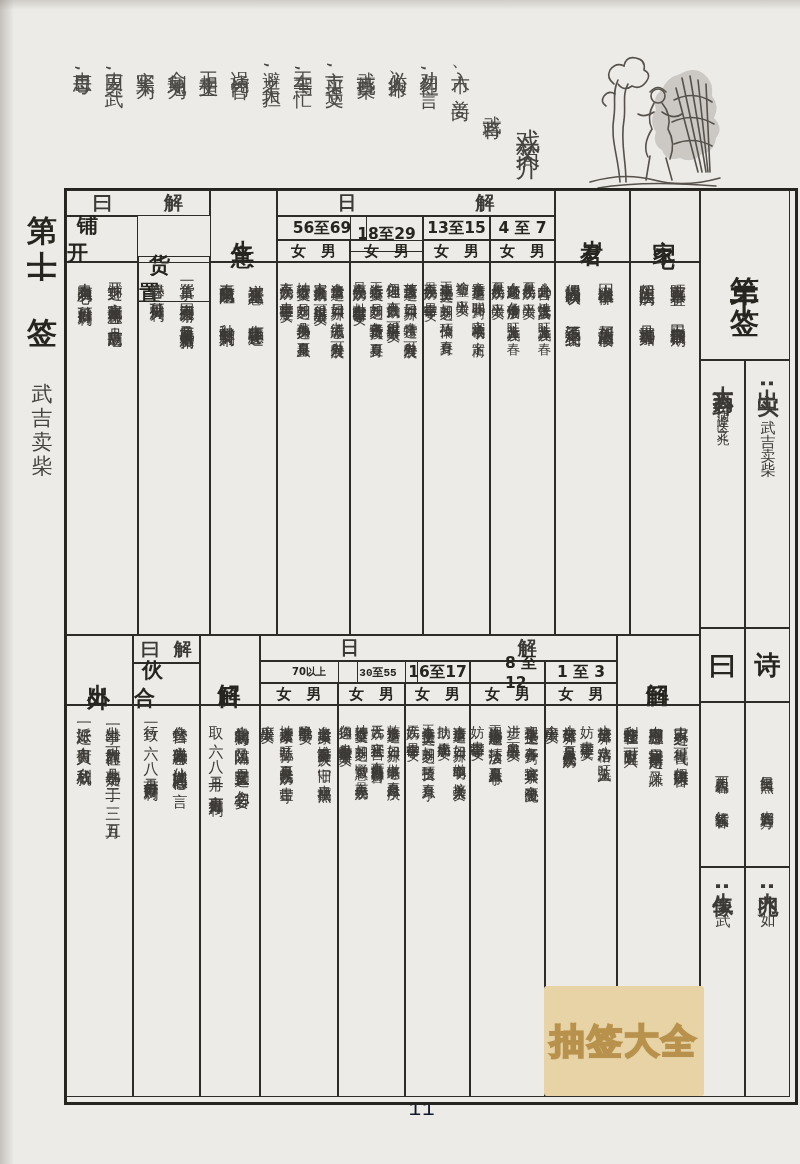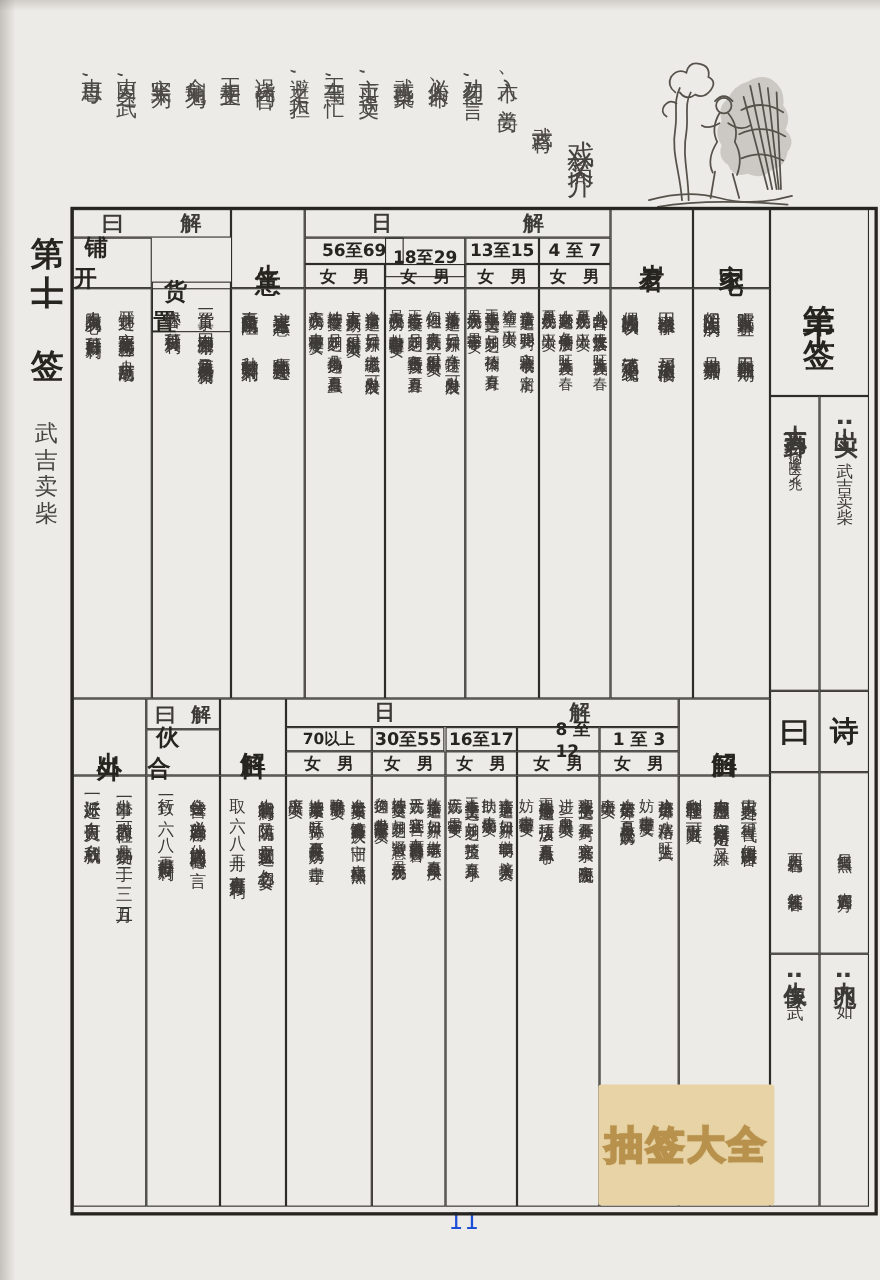--- a/index.html
+++ b/index.html
@@ -16,21 +16,21 @@
   .flexc{display:flex;align-items:center;justify-content:center;}
   .sa{display:flex;align-items:center;justify-content:space-around;}
   .b{font-weight:bold;color:#27251f;}
   .vs{writing-mode:vertical-rl;text-orientation:upright;}
   .outer{border:3px solid #26241f;z-index:1;}
   .c{z-index:2;background:transparent;}
   .hbig{font-weight:bold;}
   .wm{position:absolute;z-index:5;display:flex;align-items:center;justify-content:center;
       border-radius:3px;}
   .wm span{font-weight:bold;-webkit-text-stroke:2px #b8914c;text-shadow:0 0 2px #b8914c;}
-  .pgnum{position:absolute;text-align:center;font-size:21px;color:#1d4ed8;letter-spacing:1px;}
+  .pgnum{position:absolute;text-align:center;font-size:21px;color:#0f172a;letter-spacing:1px;font-family:Liberation Mono, monospace;}
   svg .sk{fill:none;stroke:#56524b;stroke-width:1.6;stroke-linecap:round;}
 </style>
 </head>
 <body>
 
 <div id="page">
 
   <div class="nb vc" style="position:absolute;left:64px;top:56px;width:444px;height:136px;font-size:19px;line-height:31.5px;letter-spacing:3px;color:#4c4a46;">
       <div class="vline">　　武吉将</div>
       <div class="vline">入市、姜尚</div>
@@ -180,24 +180,24 @@
   <div class="c flexc b" style="left:133px;top:663px;width:67px;height:42px;font-size:21px;letter-spacing:8px;text-indent:8px;">
     <span>伙合</span>
   </div>
   <div class="c flexc" style="left:200px;top:635px;width:60px;height:70px;">
     <span class="vs b" style="font-size:23px;letter-spacing:4px;">解日</span>
   </div>
   <div class="c sa" style="left:260px;top:635px;width:357px;height:26px;font-weight:bold;font-size:19px;">
     <span>日</span>
     <span>解</span>
   </div>
-  <div class="c flexc b" style="left:260px;top:661px;width:78px;height:22px;font-size:14px;">
+  <div class="c flexc b" style="left:260px;top:661px;width:98px;height:22px;font-size:10px;">
       <span>70以上</span>
     </div>
-  <div class="c flexc b" style="left:338px;top:661px;width:66px;height:22px;font-size:16px;">
+  <div class="c flexc b" style="left:338px;top:661px;width:80px;height:22px;font-size:11px;font-family:Liberation Mono, monospace;">
       <span>30至55</span>
     </div>
   <div class="c flexc b" style="left:405px;top:661px;width:65px;height:22px;font-size:15.5px;">
       <span>16至17</span>
     </div>
   <div class="c flexc b" style="left:470px;top:661px;width:75px;height:22px;font-size:15.5px;padding-left:34px;">
       <span>8 至12</span>
     </div>
   <div class="c flexc b" style="left:545px;top:661px;width:72px;height:22px;font-size:15.5px;justify-content:center;">
       <span>1 至 3</span>

